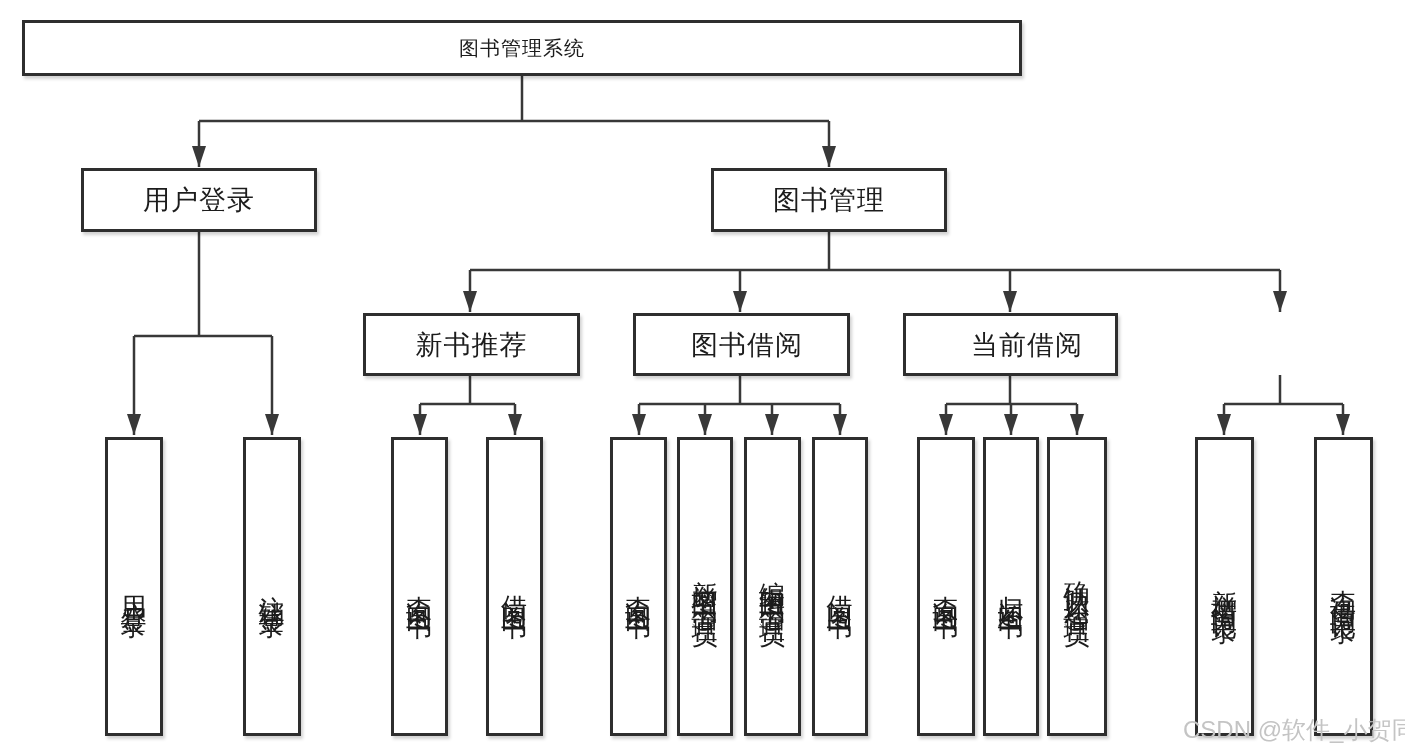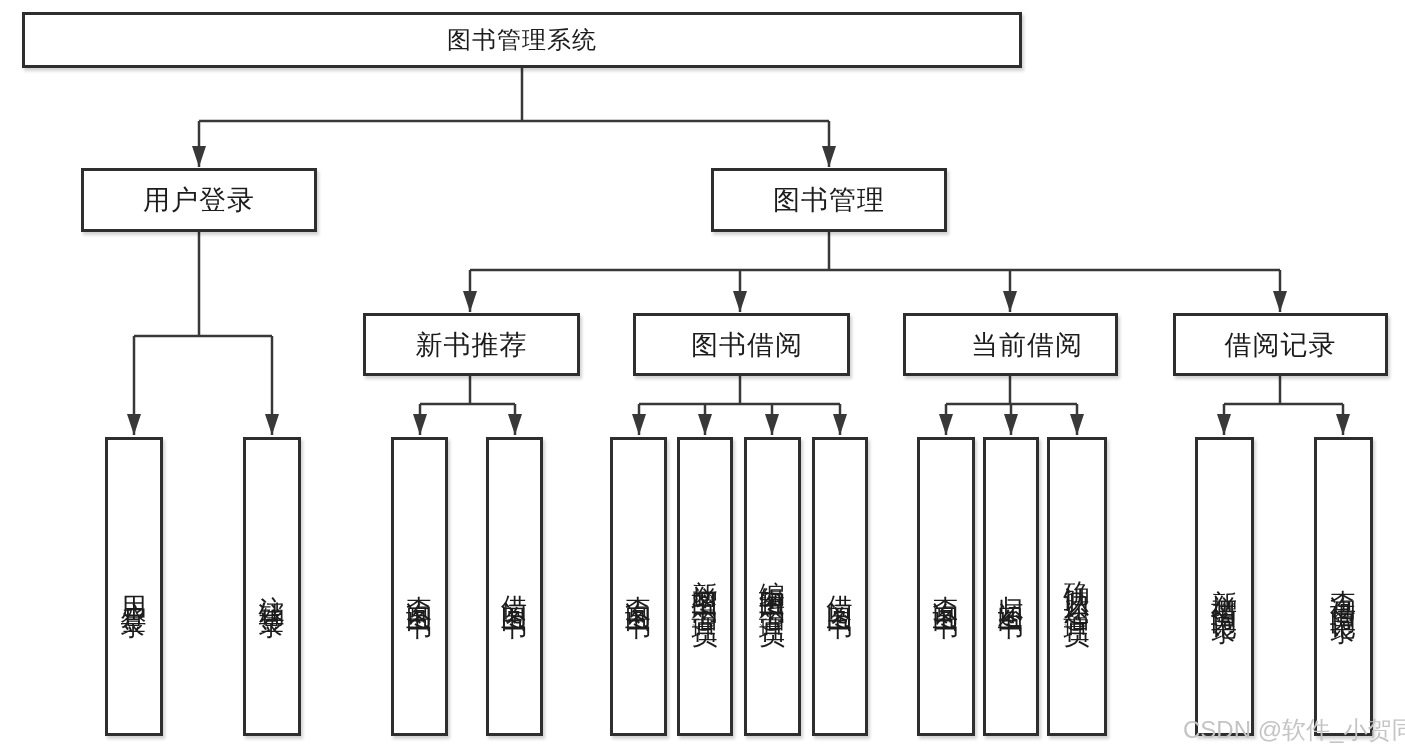--- a/index.html
+++ b/index.html
@@ -42,21 +42,21 @@
     display: flex;
     align-items: center;
     justify-content: center;
     box-shadow: 2px 3px 3px rgba(0,0,0,0.18);
   }
   .box.h {
     font-size: 27px;
     letter-spacing: 1px;
     white-space: nowrap;
   }
-  .box.h.root { font-size: 24px; }
+  .box.h.root { font-size: 20px; margin-top: 8px; }
   .box.v {
     writing-mode: vertical-rl;
     font-size: 26px;
     letter-spacing: 6px;
     line-height: 1;
   }
   .watermark {
     position: absolute;
     left: 1183px;
     top: 714px;
@@ -135,21 +135,20 @@
   </svg>
 
   <div id="n-root" class="box h root">图书管理系统</div>
 
   <div id="n-ul" class="box h">用户登录</div>
   <div id="n-nb" class="box h">新书推荐</div>
 
   <div id="n-bm" class="box h">图书管理</div>
   <div id="n-bb" class="box h">图书借阅</div>
   <div id="n-cb" class="box h">当前借阅</div>
-  <div id="n-br" class="box h">借阅记录</div>
 
   <div id="lf-1" class="box v leaf">用户登录</div>
   <div id="lf-2" class="box v leaf">注销登录</div>
 
   <div id="lf-3" class="box v leaf">查询图书</div>
   <div id="lf-4" class="box v leaf">借阅图书</div>
 
   <div id="lf-5" class="box v leaf">查询图书</div>
   <div id="lf-6" class="box v leaf">新增图书（管理员）</div>
   <div id="lf-7" class="box v leaf">编辑图书（管理员）</div>

